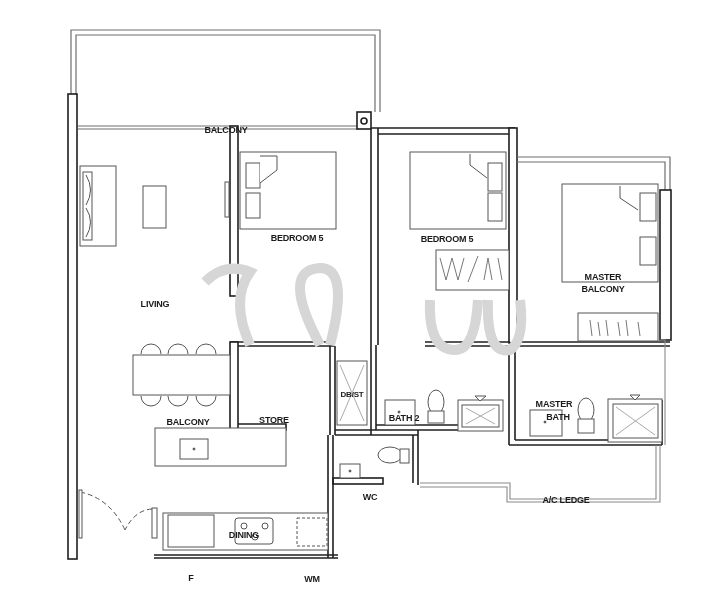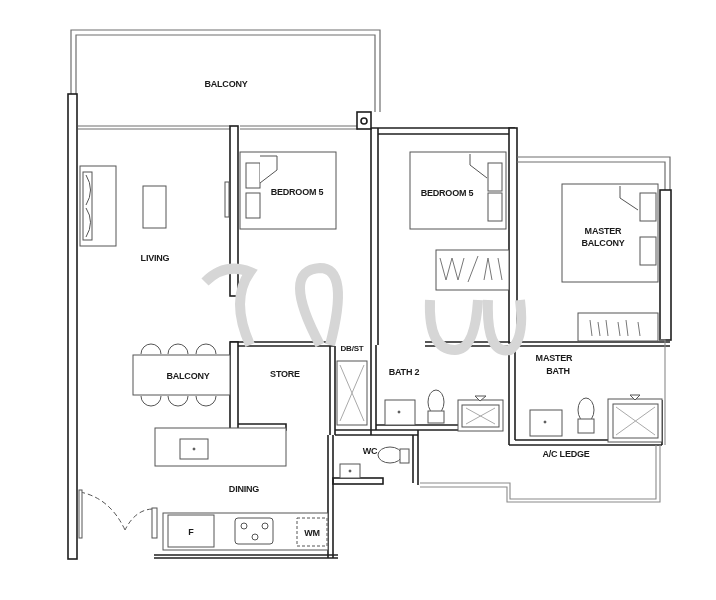--- a/index.html
+++ b/index.html
@@ -9,20 +9,21 @@
       position: absolute;
       font-family: "Liberation Sans", sans-serif;
       font-weight: bold;
       font-size: 9px;
       color: #1a1a1a;
       letter-spacing: -0.2px;
       line-height: 10px;
       text-align: center;
       white-space: nowrap;
       transform: translate(-50%, -50%);
+      margin-top: 46px;
     }
     .lbl.small { font-size: 8px; }
   </style>
 </head>
 <body>
 
 <svg id="plan" viewBox="0 0 716 600" xmlns="http://www.w3.org/2000/svg">
   <g fill="none" stroke="#6e6e6e" stroke-width="1.2">
 
     <g>
@@ -216,21 +217,21 @@
   </g>
 </svg>
 
 <div class="lbl" style="left:226px;top:84px">BALCONY</div>
 <div class="lbl" style="left:155px;top:258px">LIVING</div>
 <div class="lbl" style="left:297px;top:192px">BEDROOM 5</div>
 <div class="lbl" style="left:447px;top:193px">BEDROOM 5</div>
 <div class="lbl" style="left:603px;top:231px">MASTER</div>
 <div class="lbl" style="left:603px;top:243px">BALCONY</div>
 <div class="lbl" style="left:188px;top:376px">BALCONY</div>
-<div class="lbl" style="left:285px;top:374px">STORE</div>
+<div class="lbl" style="left:274px;top:374px">STORE</div>
 <div class="lbl small" style="left:352px;top:349px">DB/ST</div>
 <div class="lbl" style="left:404px;top:372px">BATH 2</div>
 <div class="lbl" style="left:554px;top:358px">MASTER</div>
 <div class="lbl" style="left:558px;top:371px">BATH</div>
 <div class="lbl" style="left:370px;top:451px">WC</div>
 <div class="lbl" style="left:566px;top:454px">A/C LEDGE</div>
 <div class="lbl" style="left:244px;top:489px">DINING</div>
 <div class="lbl" style="left:191px;top:532px">F</div>
 <div class="lbl" style="left:312px;top:533px">WM</div>
 

